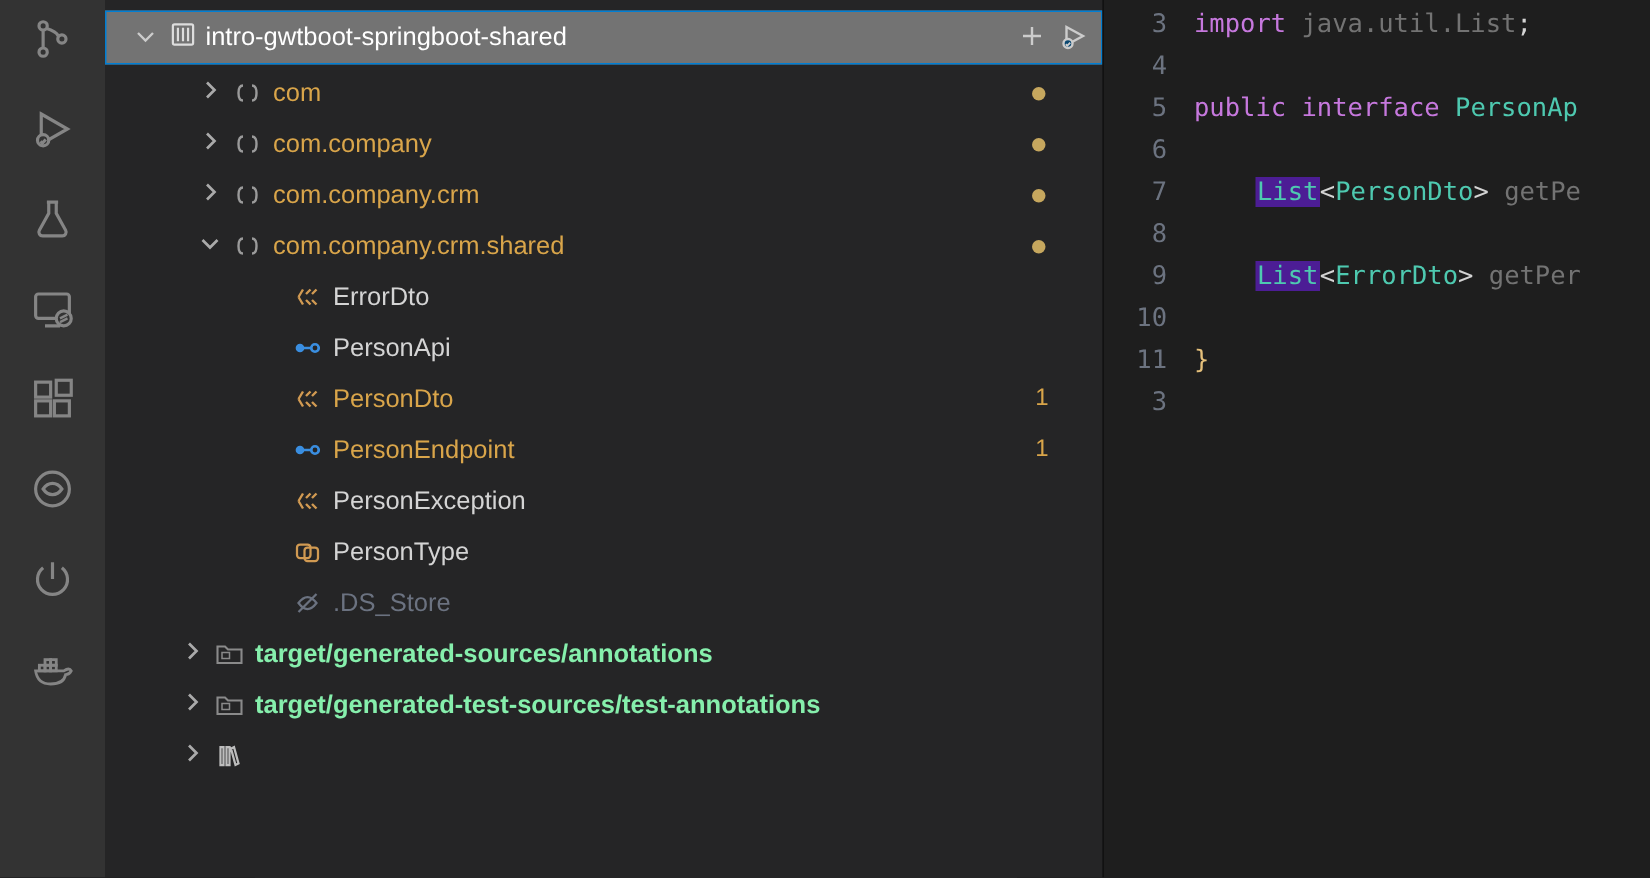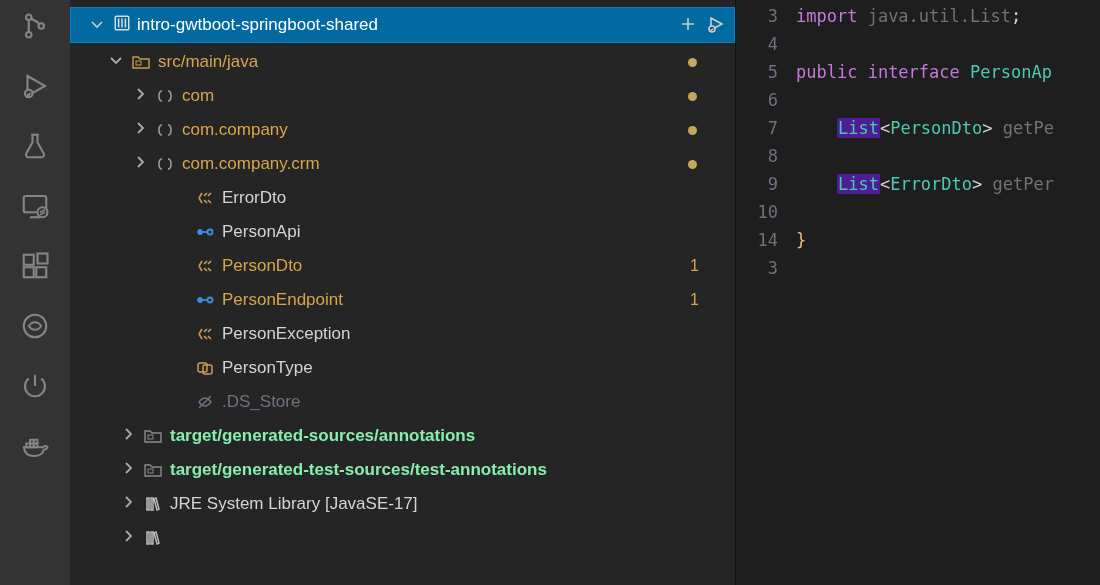--- a/index.html
+++ b/index.html
@@ -29,21 +29,21 @@
   .activity-icon svg { width: 30px; height: 30px; }
   .sidebar {
     width: 665px;
     background: #252526;
     color: #cccccc;
     display: flex;
     flex-direction: column;
     font-size: 17px;
   }
   .proj-header {
-    background: #0369a1;
+    background: #737373;
     border: 1px solid #007fd4;
     height: 36px;
     display: flex;
     align-items: center;
     padding: 0 6px 0 18px;
     color: #ffffff;
     margin-top: 7px;
     gap: 6px;
   }
   .proj-header .chevron { width:18px; color:#ccc; transform: translateY(1px); }
@@ -194,34 +194,20 @@
       <svg viewBox="0 0 20 20" width="20" height="20" fill="none" stroke="currentColor" stroke-width="1.6">
           <path d="M5 4l11 6-11 6z"></path>
           <circle cx="6" cy="15" r="3" fill="#094771"></circle>
           <path d="M4.5 15.5l1 1 2-2" stroke-width="1.2"></path>
         </svg>
     </span>
   </div>
 
   <div class="tree">
 
-    <div class="row">
-      <span class="ind" style="width:32px"></span>
-      <span class="chev"><svg viewBox="0 0 16 16" width="16" height="16" fill="none" stroke="currentColor" stroke-width="1.8">
-            <path d="M3 6l5 5 5-5"></path>
-          </svg></span>
-      <span class="icn">
-          <svg viewBox="0 0 20 20" width="20" height="20" fill="none" stroke="#c89c4a" stroke-width="1.4">
-            <path d="M2 5h5l2 2h9v9H2z"></path>
-            <rect x="5" y="9" width="5" height="4" stroke-width="1"></rect>
-          </svg>
-        </span>
-      <span class="lbl amber">src/main/java</span>
-      <span class="dot"></span>
-    </div>
 
     <div class="row">
       <span class="ind" style="width:56px"></span>
       <span class="chev"><svg viewBox="0 0 16 16" width="16" height="16" fill="none" stroke="currentColor" stroke-width="1.8">
             <path d="M6 3l5 5-5 5"></path>
           </svg></span>
       <span class="icn">
           <svg viewBox="0 0 18 18" width="18" height="18" fill="none" stroke="#9a9a9a" stroke-width="1.6">
             <path d="M6 4q-3 0-3 5t3 5"></path>
             <path d="M12 4q3 0 3 5t-3 5"></path>
@@ -254,20 +240,34 @@
       <span class="icn">
           <svg viewBox="0 0 18 18" width="18" height="18" fill="none" stroke="#9a9a9a" stroke-width="1.6">
             <path d="M6 4q-3 0-3 5t3 5"></path>
             <path d="M12 4q3 0 3 5t-3 5"></path>
           </svg>
         </span>
       <span class="lbl amber">com.company.crm</span>
       <span class="dot"></span>
     </div>
 
+    <div class="row">
+      <span class="ind" style="width:56px"></span>
+      <span class="chev"><svg viewBox="0 0 16 16" width="16" height="16" fill="none" stroke="currentColor" stroke-width="1.8">
+            <path d="M3 6l5 5 5-5"></path>
+          </svg></span>
+      <span class="icn">
+          <svg viewBox="0 0 18 18" width="18" height="18" fill="none" stroke="#9a9a9a" stroke-width="1.6">
+            <path d="M6 4q-3 0-3 5t3 5"></path>
+            <path d="M12 4q3 0 3 5t-3 5"></path>
+          </svg>
+        </span>
+      <span class="lbl amber">com.company.crm.shared</span>
+      <span class="dot"></span>
+    </div>
 
     <div class="row">
       <span class="ind" style="width:96px"></span>
       <span class="chev blank"></span>
       <span class="icn">
           <svg viewBox="0 0 18 18" width="18" height="18" fill="none" stroke="#d19a52" stroke-width="1.6">
             <path d="M3 9l3-5M3 9l3 5M8 7l3-3M8 11l3 3M12 7l3-3M12 11l3 3"></path>
           </svg>
         </span>
       <span class="lbl white">ErrorDto</span>
@@ -368,32 +368,20 @@
           </svg></span>
       <span class="icn">
           <svg viewBox="0 0 20 20" width="20" height="20" fill="none" stroke="#8a8a8a" stroke-width="1.4">
             <path d="M2 5h5l2 2h9v9H2z"></path>
             <rect x="5" y="9" width="5" height="4" stroke-width="1"></rect>
           </svg>
         </span>
       <span class="lbl grey">target/generated-test-sources/test-annotations</span>
     </div>
 
-    <div class="row">
-      <span class="ind" style="width:44px"></span>
-      <span class="chev"><svg viewBox="0 0 16 16" width="16" height="16" fill="none" stroke="currentColor" stroke-width="1.8">
-            <path d="M6 3l5 5-5 5"></path>
-          </svg></span>
-      <span class="icn">
-          <svg viewBox="0 0 18 18" width="18" height="18" fill="none" stroke="#bdbdbd" stroke-width="1.5">
-            <path d="M3 3v12h2V3zM7 3v12h2V3zM12 3l3 11-2 1-3-11z"></path>
-          </svg>
-        </span>
-      <span class="lbl white">JRE System Library [JavaSE-17]</span>
-    </div>
 
     <div class="row">
       <span class="ind" style="width:44px"></span>
       <span class="chev"><svg viewBox="0 0 16 16" width="16" height="16" fill="none" stroke="currentColor" stroke-width="1.8">
             <path d="M6 3l5 5-5 5"></path>
           </svg></span>
       <span class="icn">
           <svg viewBox="0 0 18 18" width="18" height="18" fill="none" stroke="#bdbdbd" stroke-width="1.5">
             <path d="M3 3v12h2V3zM7 3v12h2V3zM12 3l3 11-2 1-3-11z"></path>
           </svg>
@@ -406,17 +394,17 @@
 <div class="editor">
   <div class="gutter" id="gutter">
       <div>3</div>
       <div>4</div>
       <div>5</div>
       <div>6</div>
       <div>7</div>
       <div>8</div>
       <div>9</div>
       <div>10</div>
-      <div>14</div>
+      <div>11</div>
       <div>3</div>
     </div>
   <div class="code" id="code"><div><span class="kw">import </span><span class="id">java.util.List</span><span class="pun">;</span></div><div></div><div><span class="kw">public </span><span class="kw">interface </span><span class="typ">PersonAp</span></div><div></div><div><span class="id">    </span><span class="typ dim">List</span><span class="pun">&lt;</span><span class="typ">PersonDto</span><span class="pun">&gt; </span><span class="id">getPe</span></div><div></div><div><span class="id">    </span><span class="typ dim">List</span><span class="pun">&lt;</span><span class="typ">ErrorDto</span><span class="pun">&gt; </span><span class="id">getPer</span></div><div></div><div><span class="cur">}</span></div><div></div></div>
 </div>
 
 </body></html>

